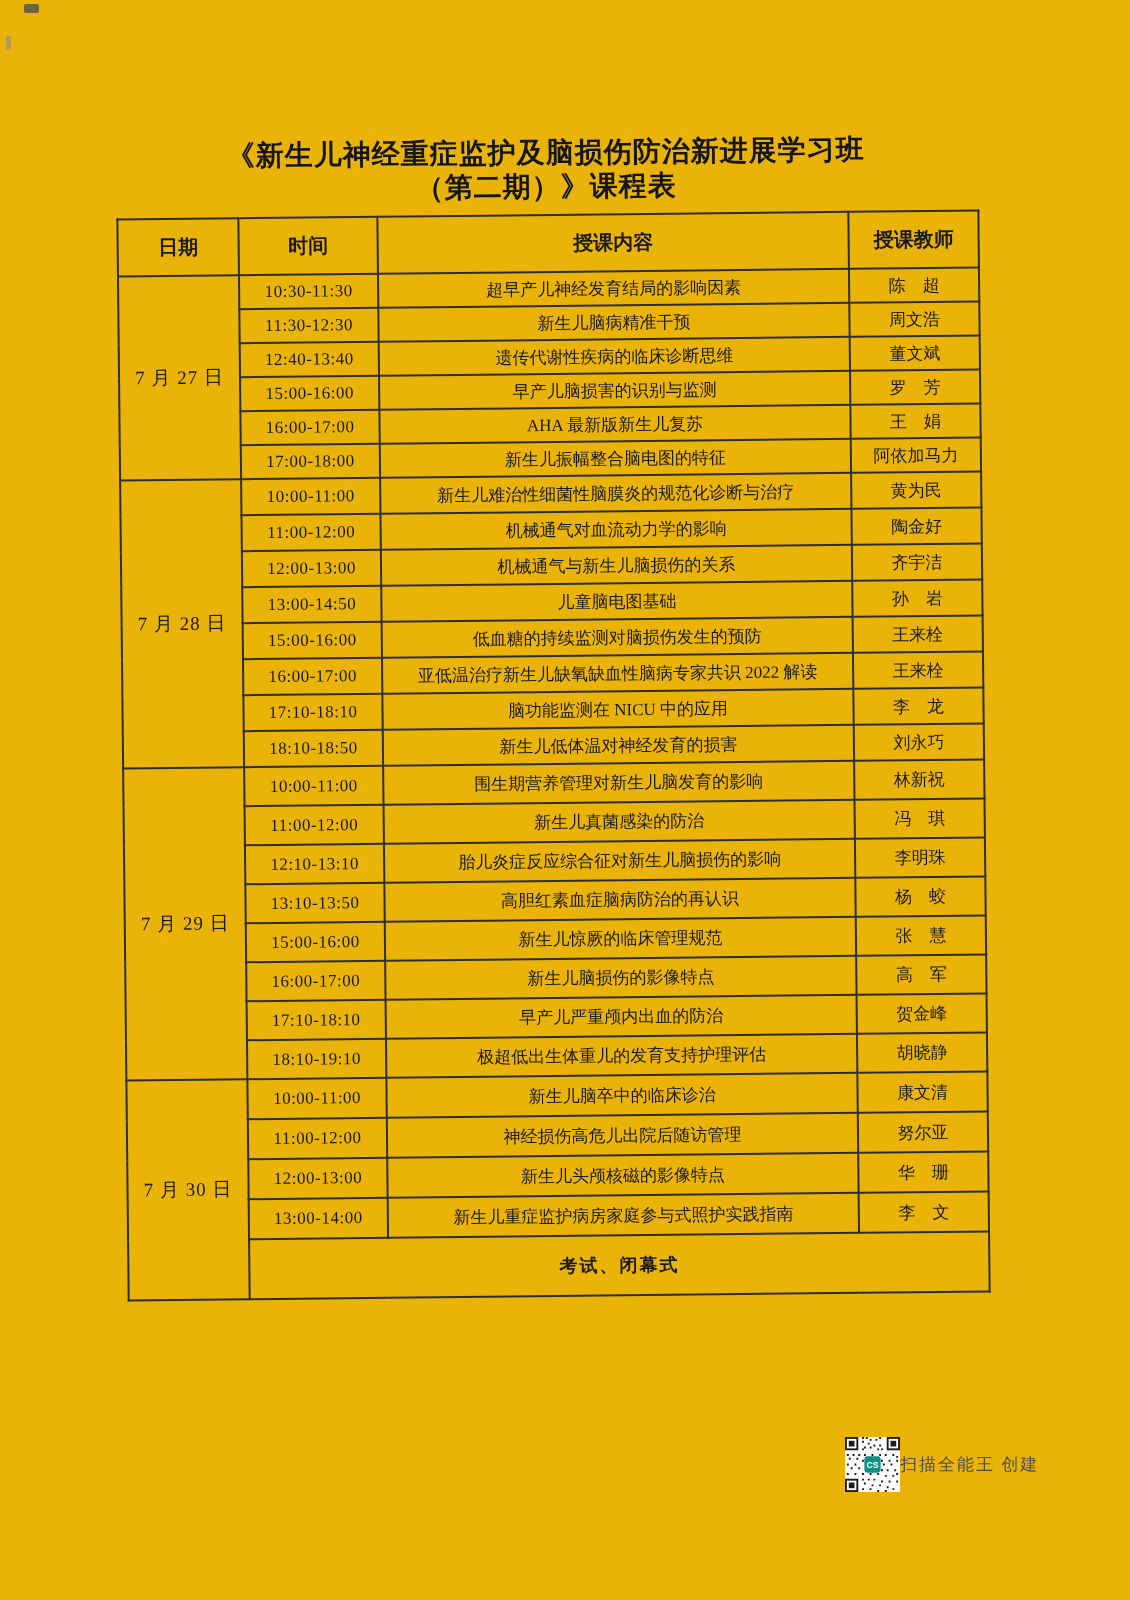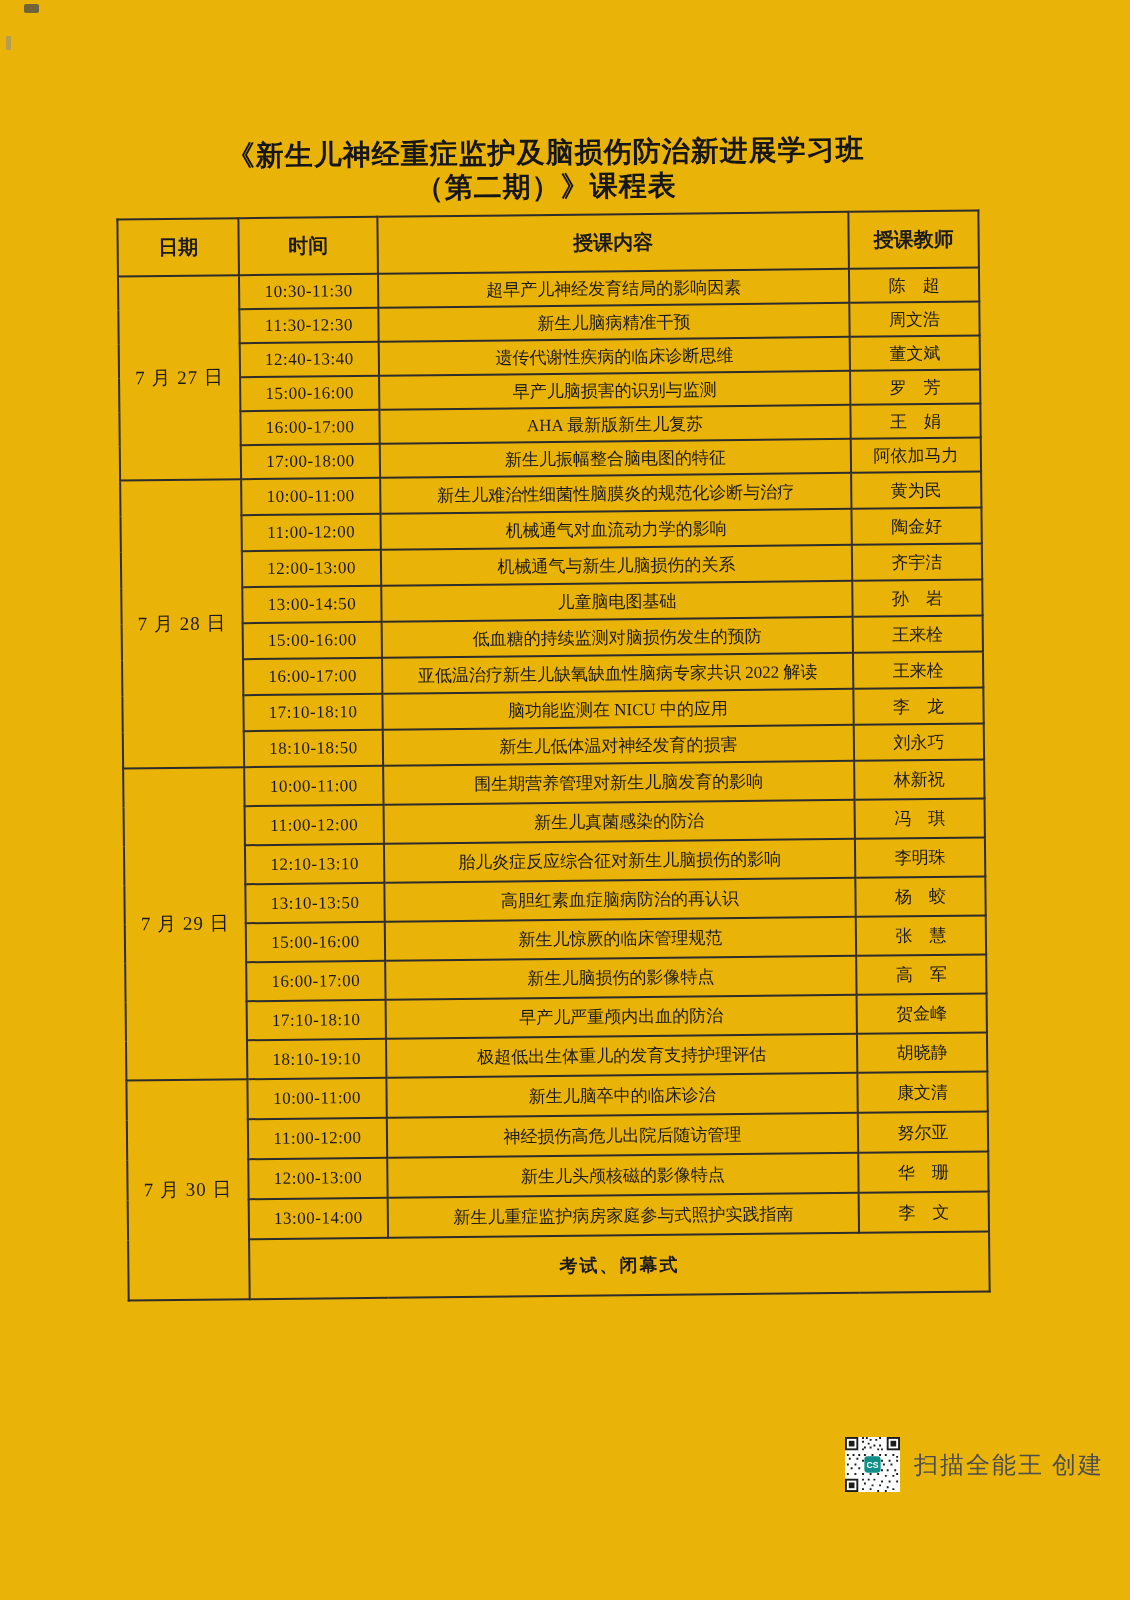--- a/index.html
+++ b/index.html
@@ -48,22 +48,21 @@
   tr.r2{height:36px;}
   tr.r3{height:39px;}
   tr.r4{height:40px;}
   tr.rexam{height:60px;}
   .stamp{
     position:absolute;left:845px;top:1437px;
     display:flex;align-items:center;
   }
   .stamp .qr{width:55px;height:55px;display:block;}
   .stamp .label{
-    margin-left:14px;
-    font-size:24px;color:#4d4d4d;
+    font-size:17px;color:#4d4d4d;
     font-family:"Liberation Serif", serif;
     letter-spacing:2px;white-space:nowrap;
   }
   .speck1{position:absolute;left:24px;top:4px;width:15px;height:9px;background:#4a4a4a;opacity:.75;border-radius:2px;}
   .speck2{position:absolute;left:6px;top:36px;width:5px;height:14px;background:#8a8a8a;opacity:.55;}
 </style>
 </head>
 <body>
 
 <div class="page">

